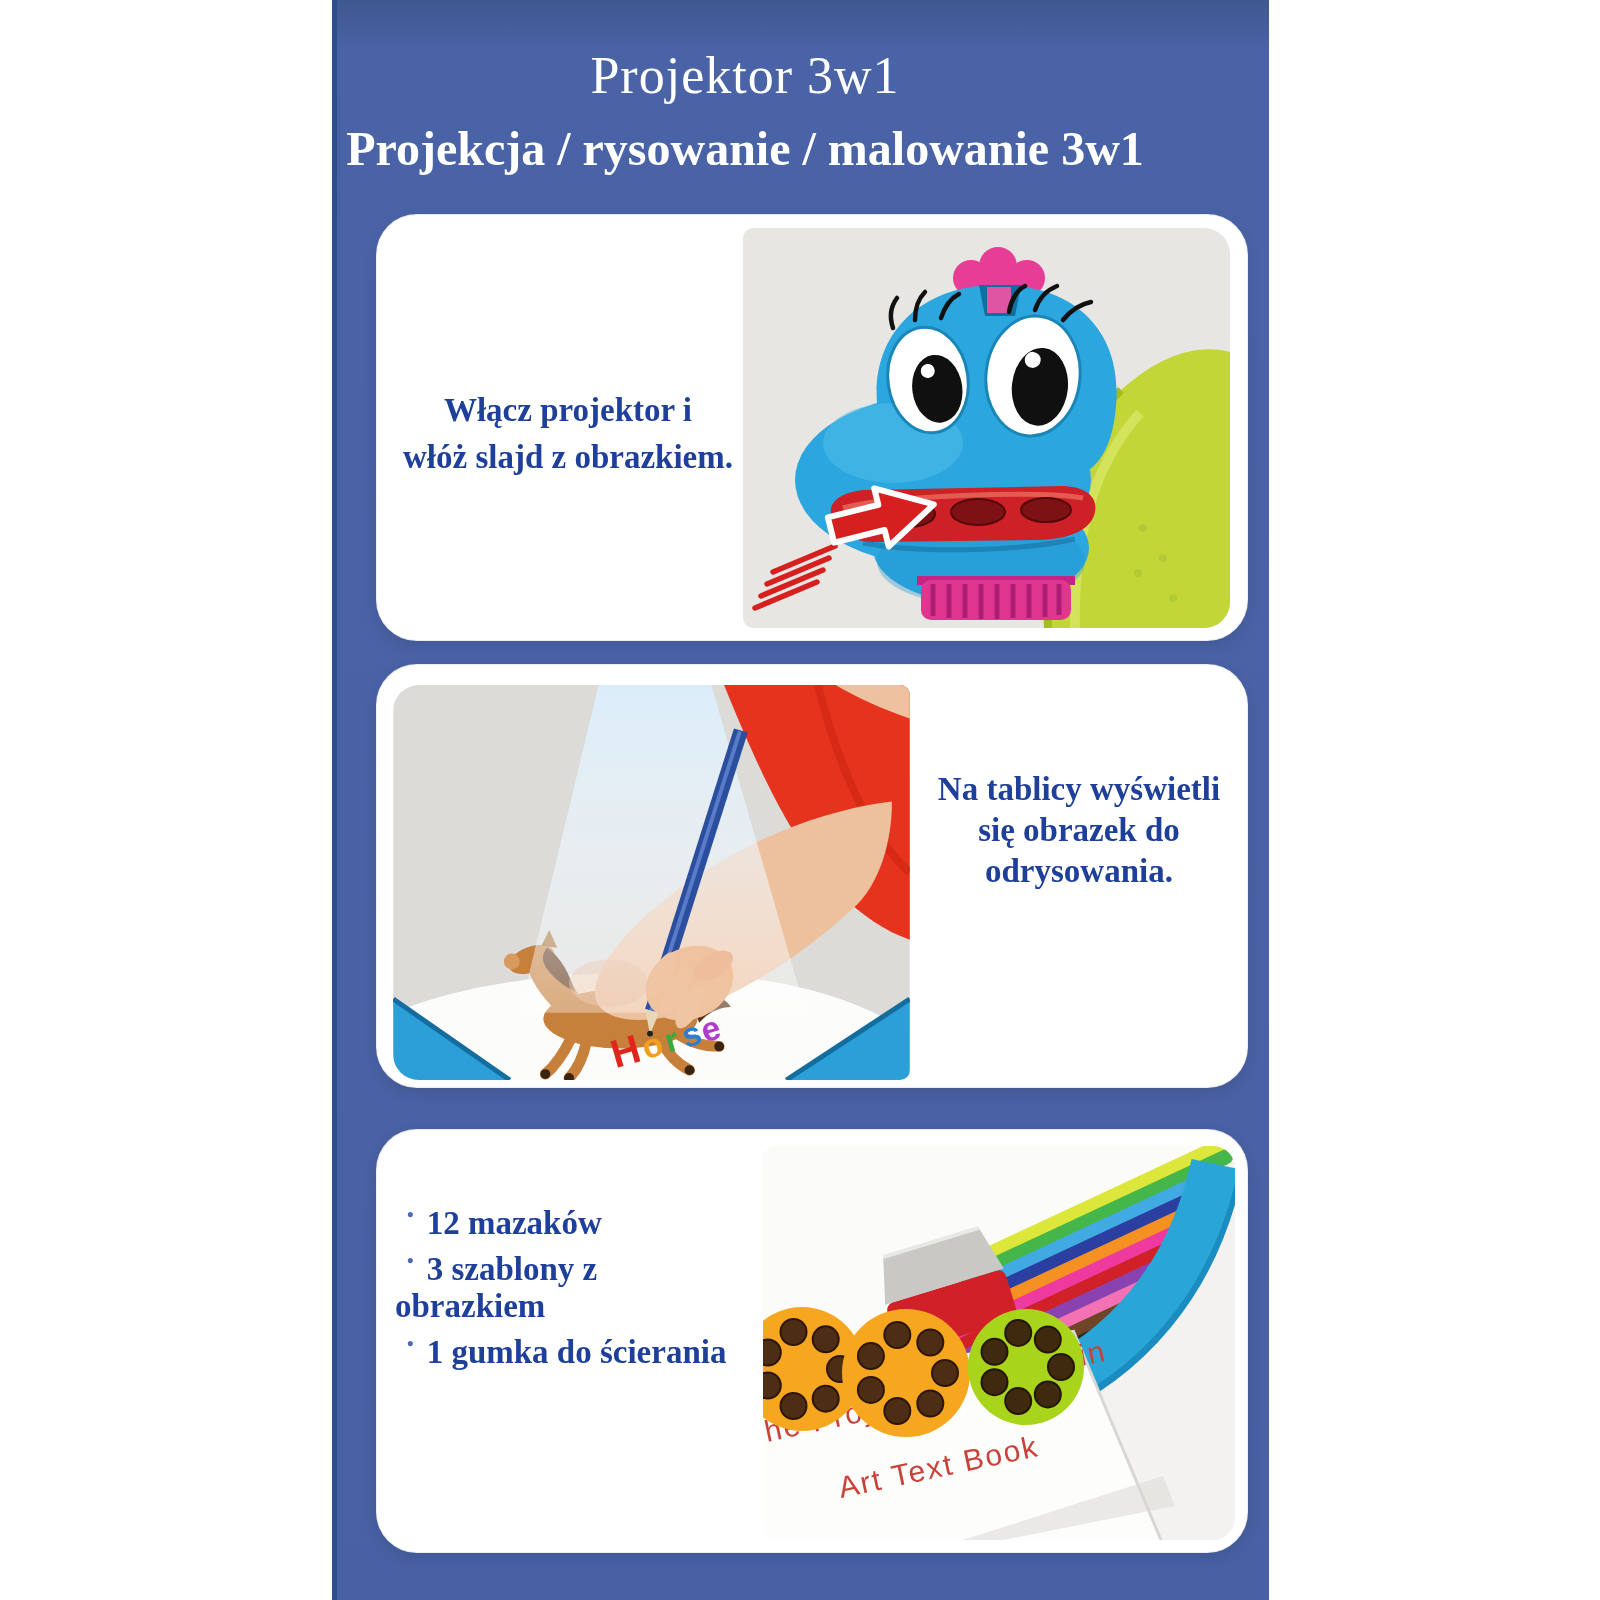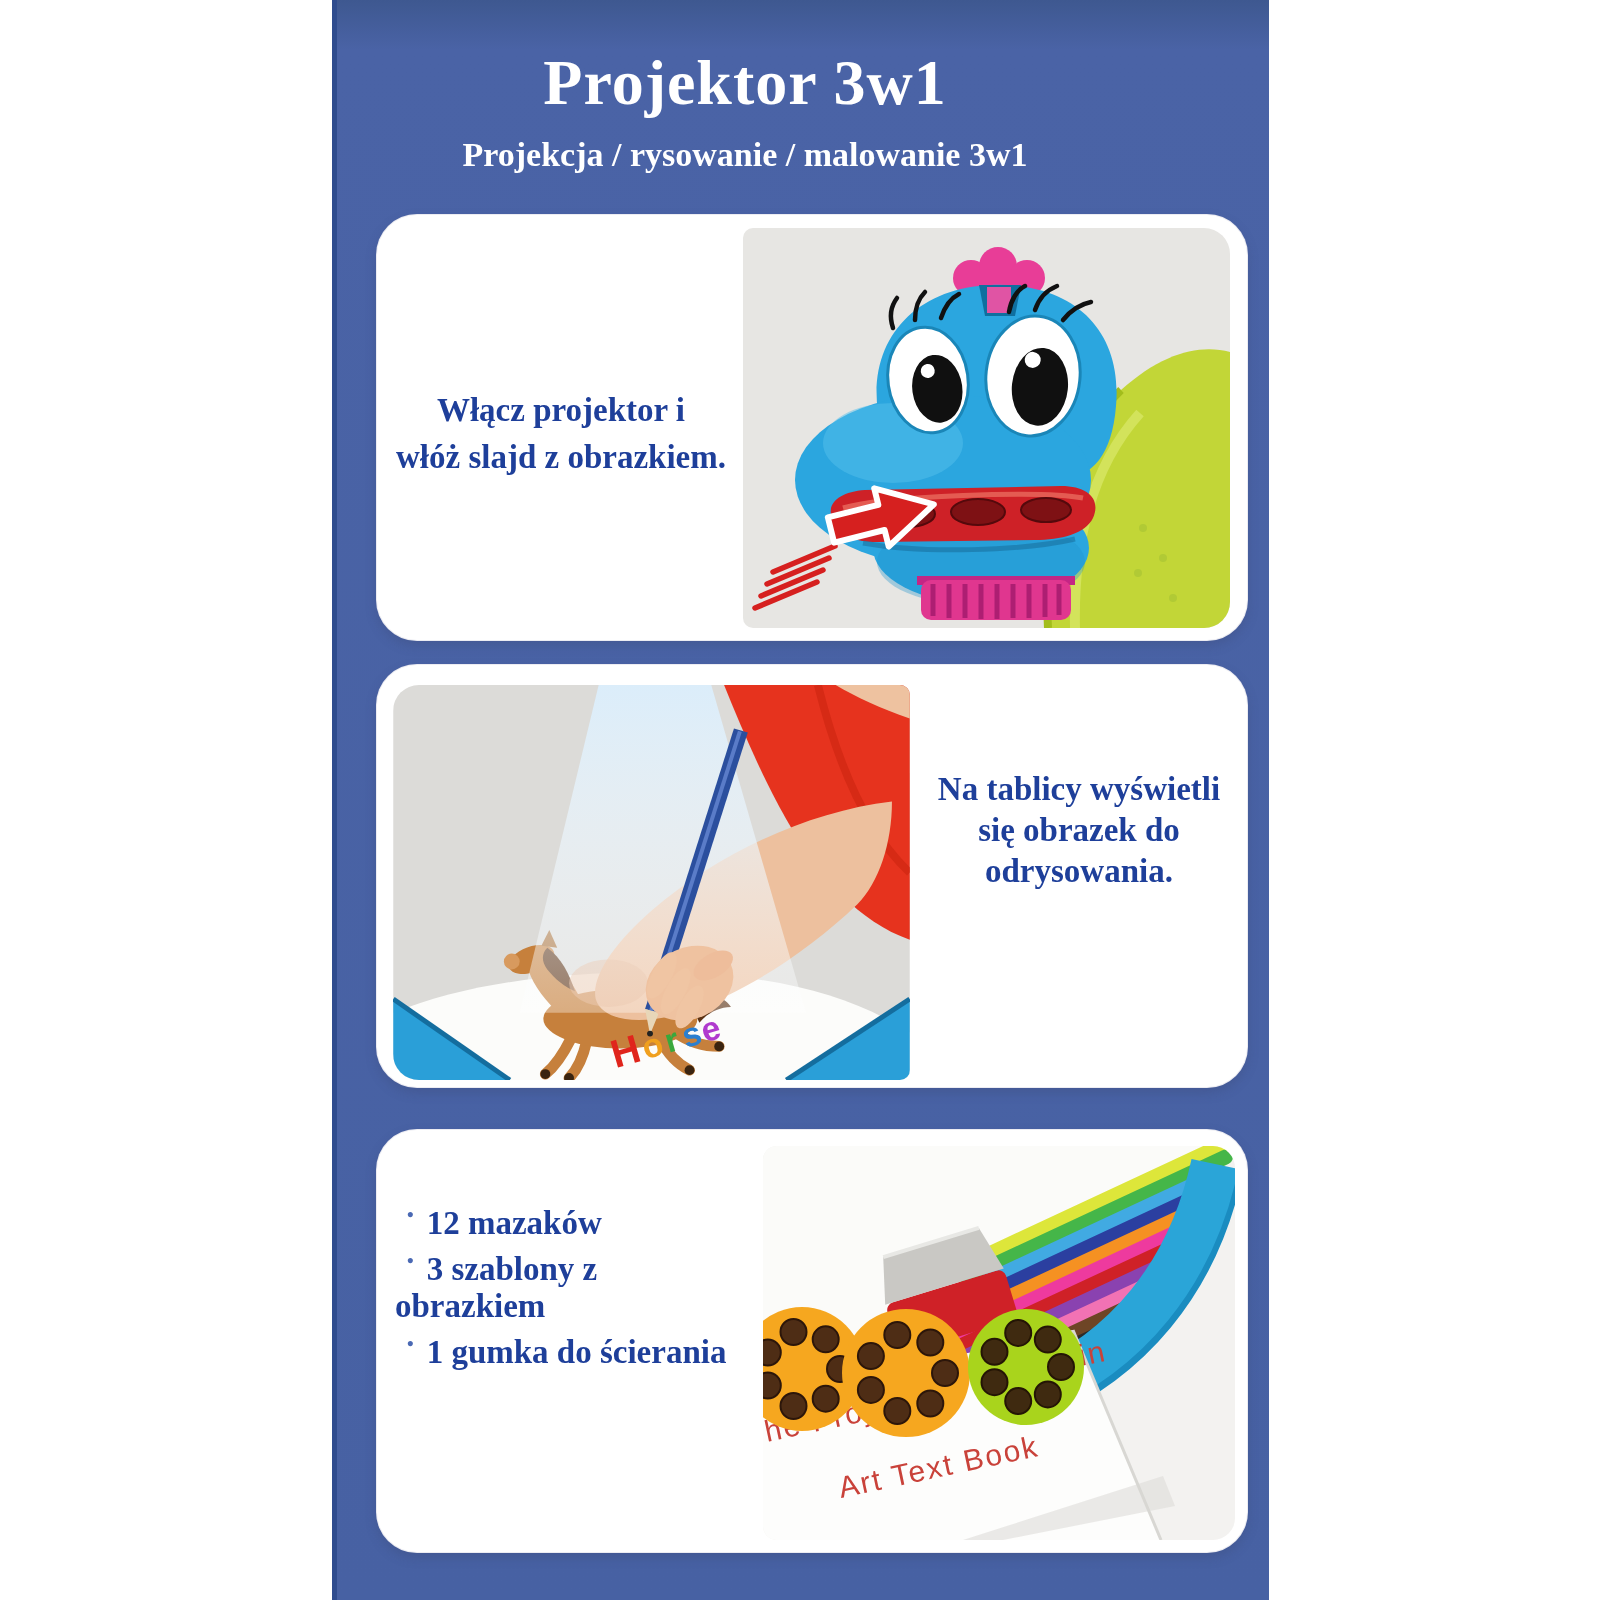--- a/index.html
+++ b/index.html
@@ -2,34 +2,34 @@
 <html><head>
 <meta charset="utf-8">
 <style>
   html,body{margin:0;padding:0;background:#ffffff;}
   body{width:1600px;height:1600px;position:relative;font-family:"Liberation Serif","DejaVu Serif",serif;}
   .stage{position:absolute;inset:0;background:#ffffff;}
   .panel{position:absolute;left:332px;top:0;width:937px;height:1600px;
          background:linear-gradient(180deg,#3e5890 0px,#4a63a6 50px,#4761a3 100%);
          border-left:5px solid #2f4c8e;box-sizing:border-box;}
   .hdr{position:absolute;left:0;top:0;width:100%;text-align:center;color:#ffffff;}
-  .hdr .title{margin-top:46px;font-size:64px;font-weight:700;letter-spacing:1px;transform:translateX(-58px);}
-  .hdr .subtitle{margin-top:16px;font-size:34px;font-weight:700;transform:translateX(-58px);}
+  .hdr .title{margin-top:46px;font-size:52px;font-weight:400;letter-spacing:1px;transform:translateX(-58px);}
+  .hdr .subtitle{margin-top:16px;font-size:48px;font-weight:700;transform:translateX(-58px);}
   .card{position:absolute;left:40px;width:870px;background:#ffffff;border-radius:40px;
         box-shadow:0 0 0 1px #ececf2, 0 5px 12px rgba(55,65,105,.30);}
   .card1{top:215px;height:425px;}
   .card2{top:665px;height:422px;}
   .card3{top:1130px;height:422px;}
   .photo{position:absolute;overflow:hidden;}
   .photo svg{display:block;}
   .ph1{left:366px;top:13px;width:487px;height:400px;border-radius:10px 26px 26px 10px;}
   .ph2{left:16px;top:20px;width:517px;height:395px;border-radius:26px 10px 10px 26px;}
   .ph3{left:386px;top:16px;width:472px;height:394px;border-radius:14px 22px 22px 14px;}
   .ctext{position:absolute;color:#1e3f9a;font-weight:700;font-size:33px;}
-  .t1{left:4px;top:172px;width:360px;text-align:center;line-height:47px;}
+  .t1{left:11px;top:172px;width:360px;text-align:center;line-height:47px;}
   .t2{left:542px;top:104px;width:320px;text-align:center;line-height:41px;}
   .t3{left:14px;top:66px;width:360px;line-height:37px;}
   .b-line{padding-left:16px;}
   .b-line.wrap{padding-left:4px;}
   .bullet{display:inline-block;font-size:19px;color:#4a69b4;vertical-align:13px;margin-right:13px;}
 </style>
 </head>
 <body>
 
 <div class="stage">

